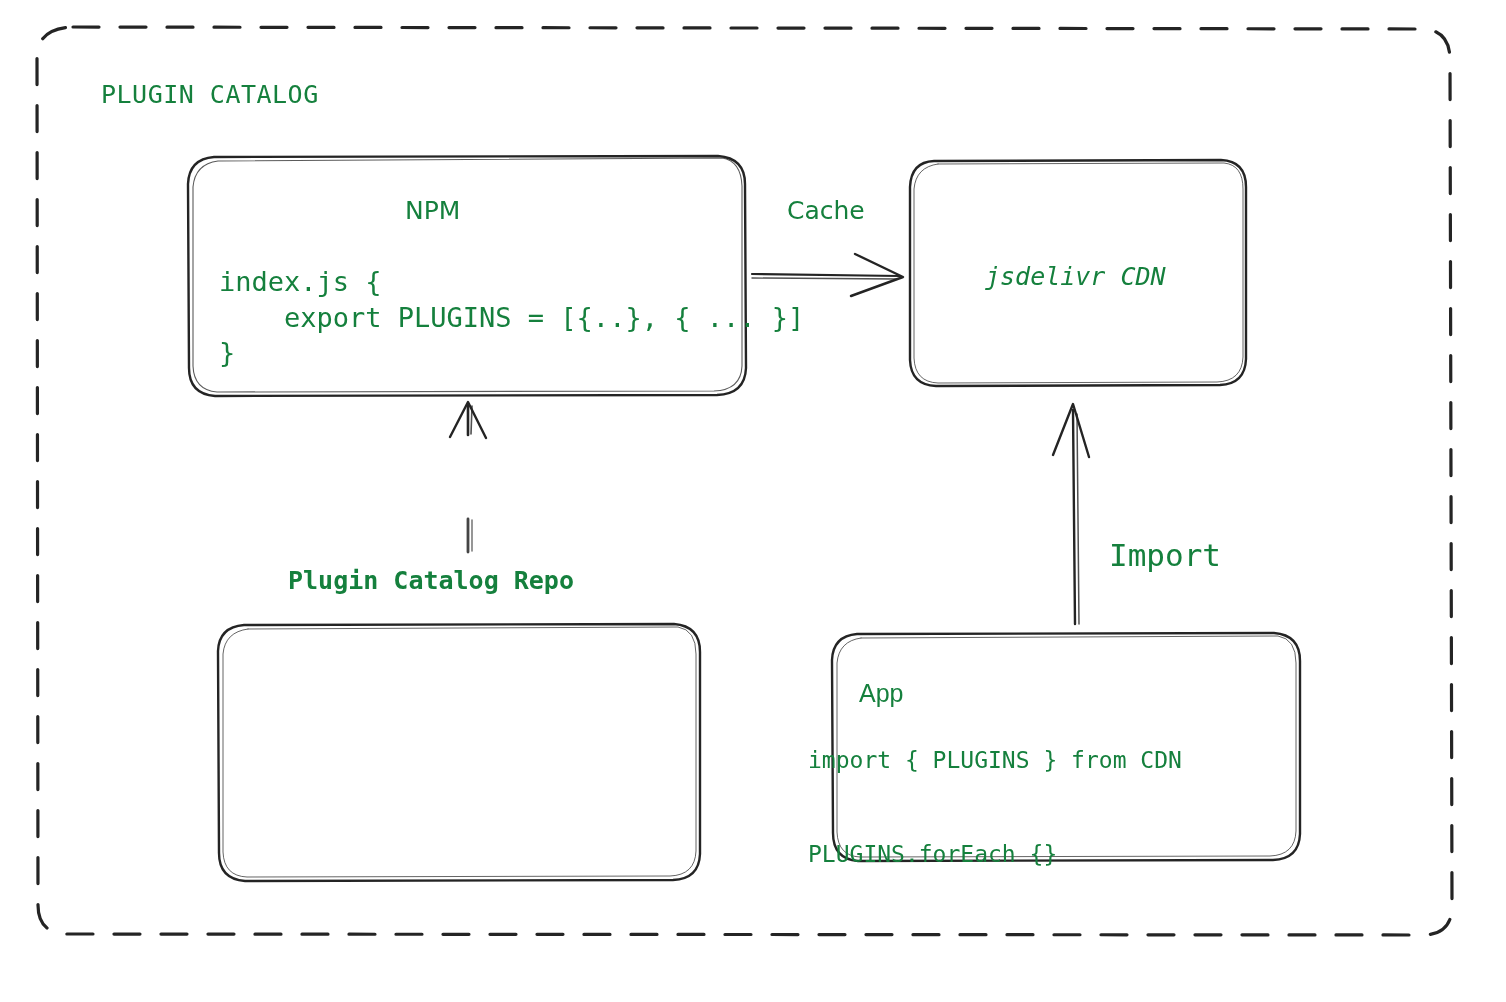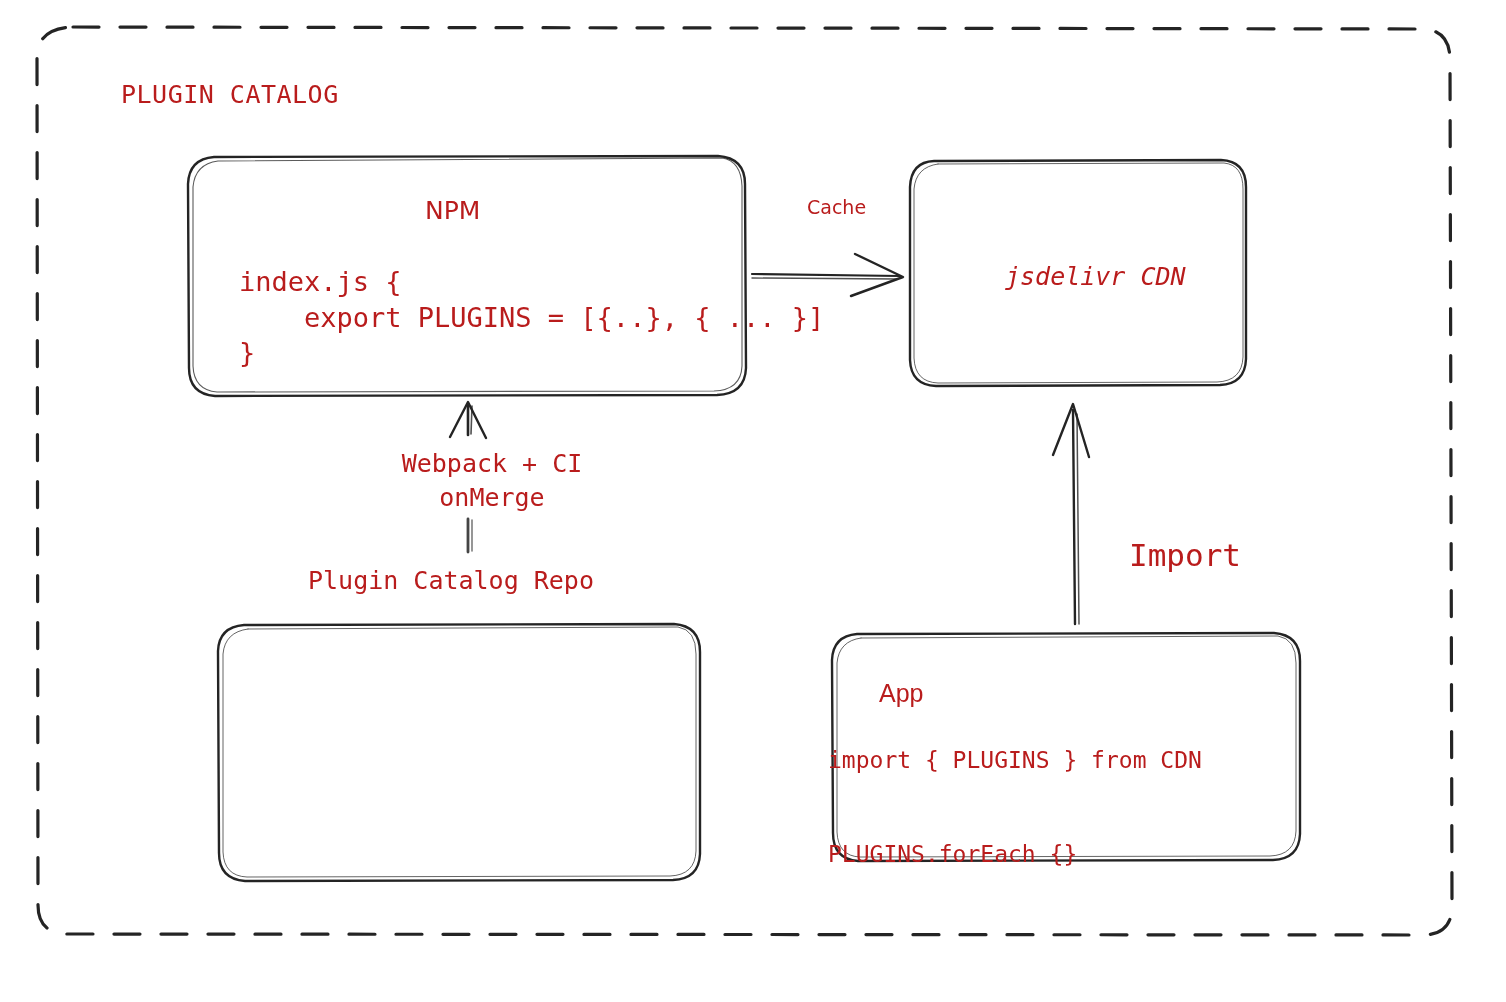--- a/index.html
+++ b/index.html
@@ -18,24 +18,23 @@
   svg.layer {
     position: absolute;
     top: 0;
     left: 0;
     width: 1506px;
     height: 1002px;
     pointer-events: none;
   }
   .txt {
     position: absolute;
-    color: #b91c1c;
+    color: #15803d;
     white-space: pre;
     line-height: 1.0;
-    margin-left: 20px;
   }
   .mono {
     font-family: "DejaVu Sans Mono", monospace;
   }
 
   
   #catalog-title {
     left: 101px; top: 82px;
     font-size: 25px;
     letter-spacing: 0.5px;
@@ -50,33 +49,34 @@
     font-size: 27px;
     line-height: 1.32;
   }
   #cdn-label {
     left: 985px; top: 264px;
     font-size: 25px;
     font-style: italic;
   }
   #cache-label {
     left: 787px; top: 198px;
-    font-size: 19px;
+    font-size: 25px;
     font-family: "DejaVu Sans", sans-serif;
   }
   #webpack-label {
     left: 374px; top: 447px;
     font-size: 25px;
     line-height: 1.35;
     text-align: center;
     width: 196px;
   }
   #repo-label {
     left: 288px; top: 568px;
     font-size: 25px;
+    font-weight: bold;
   }
   #repo-list {
     left: 222px; top: 708px;
     font-size: 27px;
     line-height: 1.32;
   }
   #import-label {
     left: 1109px; top: 540px;
     font-size: 31px;
   }
@@ -150,22 +150,20 @@
   <div class="txt" id="npm-title">NPM</div>
 
   <div class="txt mono" id="npm-code">index.js {
     export PLUGINS = [{..}, { ... }]
 }</div>
 
   <div class="txt mono" id="cdn-label">jsdelivr CDN</div>
 
   <div class="txt" id="cache-label">Cache</div>
 
-  <div class="txt mono" id="webpack-label">Webpack + CI
-onMerge</div>
 
   <div class="txt mono" id="repo-label">Plugin Catalog Repo</div>
 
 
   <div class="txt mono" id="import-label">Import</div>
 
   <div class="txt" id="app-title">App</div>
 
   <div class="txt mono" id="app-code">import { PLUGINS } from CDN
 

